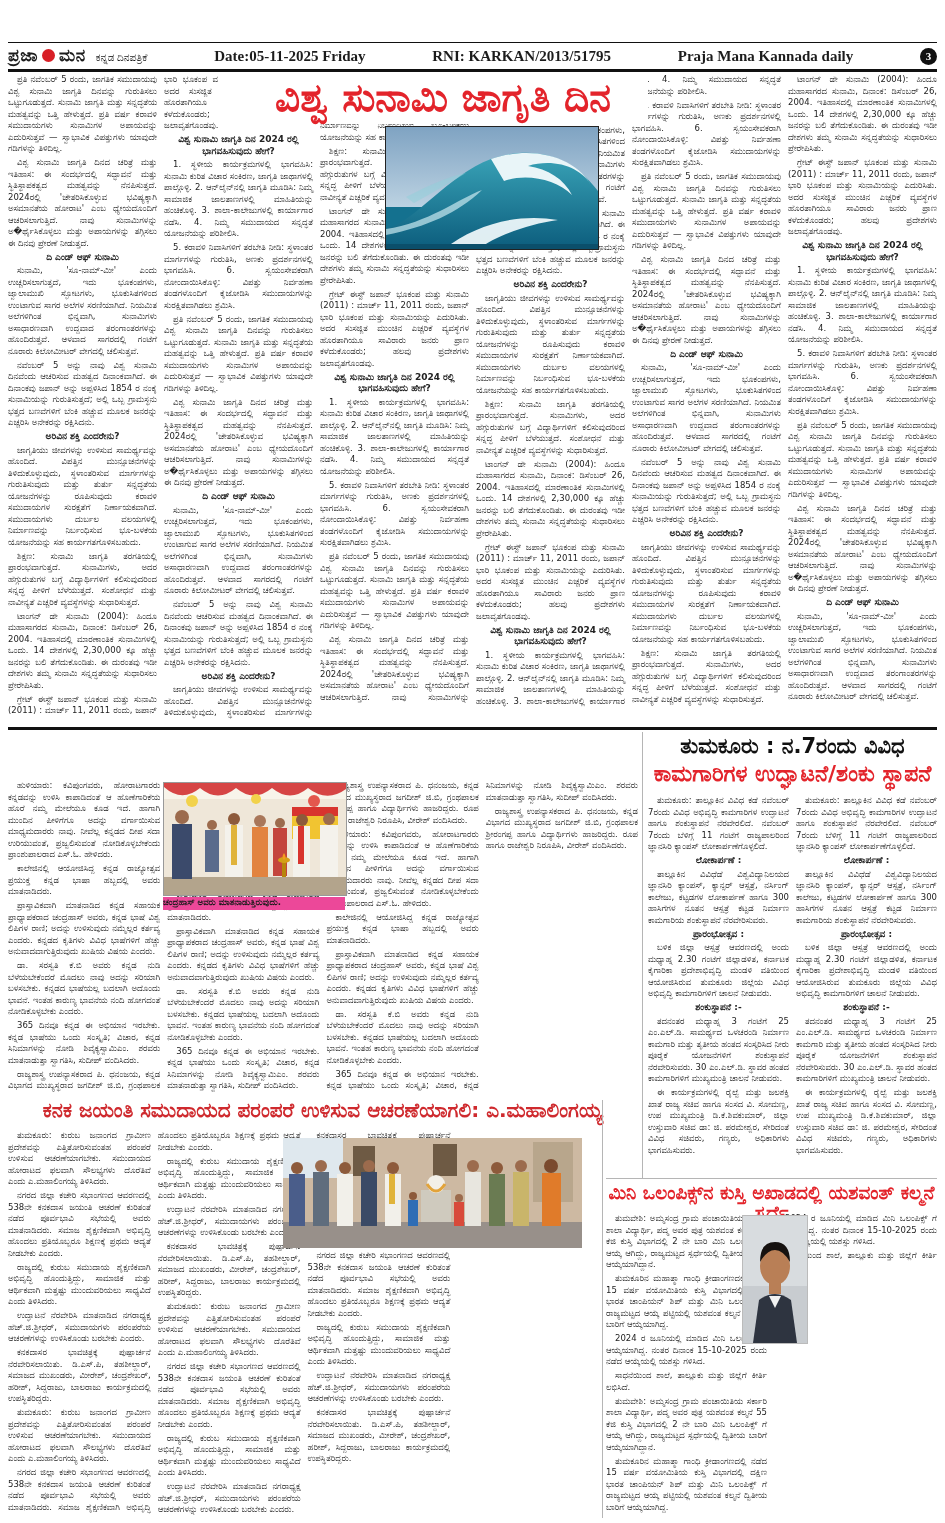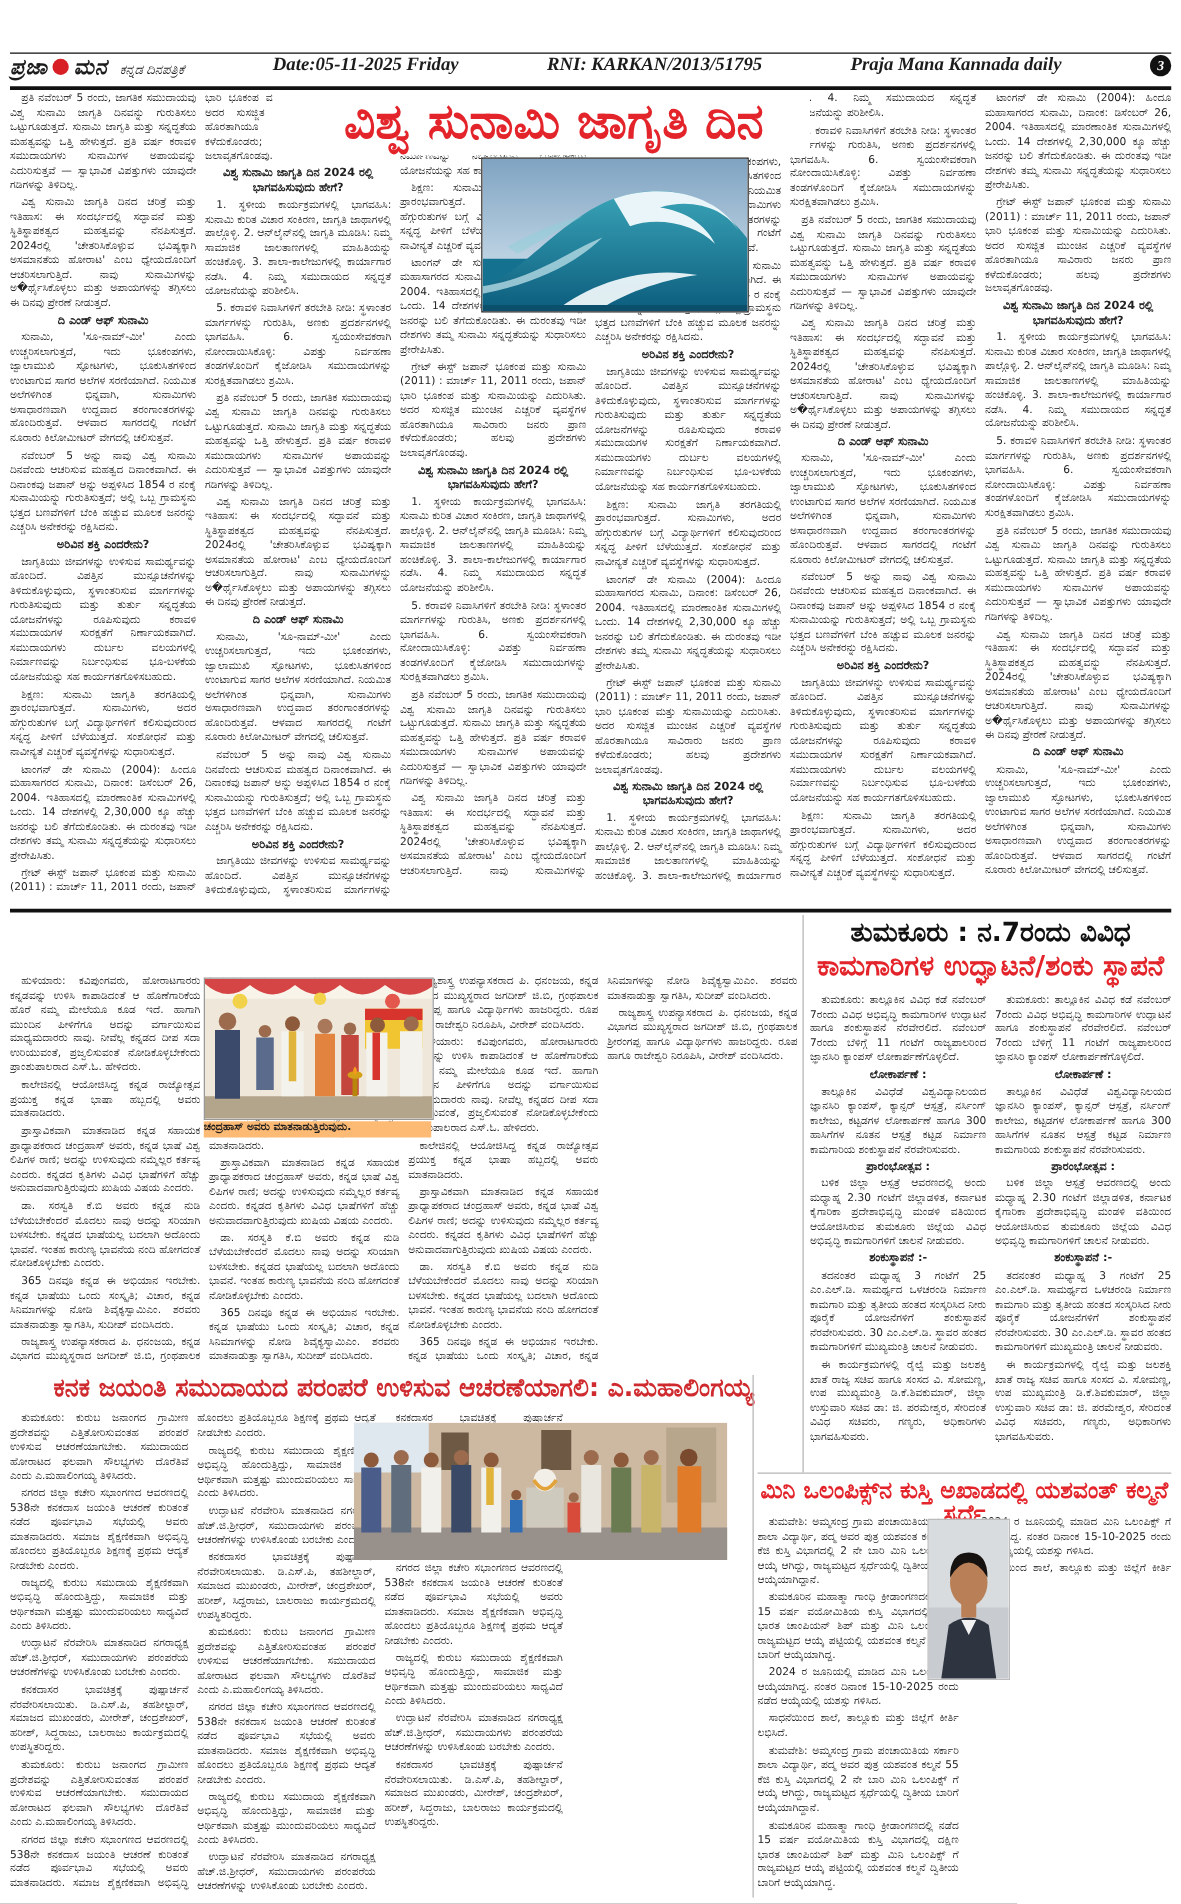--- a/index.html
+++ b/index.html
@@ -1,42 +1,42 @@
 <!DOCTYPE html>
 <html><head>
 <meta charset="utf-8">
 <style>
   html,body{margin:0;padding:0;background:#888;}
   #page{position:relative;width:945px;height:1523px;background:#ffffff;margin:0 auto;overflow:hidden;
         font-family:"DejaVu Sans",sans-serif;color:#1c1c1c;}
   .abs{position:absolute;}
   .rule{background:#111;}
   
-  #header{display:flex;justify-content:space-between;font-style:italic;}
+  #header{display:flex;align-items:center;justify-content:space-between;}
   .masthead{display:flex;align-items:baseline;gap:4px;font-family:"Liberation Serif",serif;}
   .masthead .kn{font-weight:bold;font-size:17px;letter-spacing:.5px;}
   .logo-dot{display:inline-block;width:13px;height:13px;border-radius:50%;background:#d81f26;
             position:relative;top:1px;}
   .tagline{font-size:10.5px;margin-left:6px;}
   .hdr-en{font-family:"Liberation Serif",serif;font-weight:bold;font-size:15px;}
   .pgnum{width:17px;height:17px;border-radius:50%;background:#111;color:#fff;font-size:11px;font-weight:bold;
          display:flex;align-items:center;justify-content:center;font-family:"Liberation Serif",serif;}
   
   .head-red{color:#e3242b;font-weight:bold;line-height:1.05;}
   .head-black{color:#111;font-weight:bold;line-height:1.05;}
   .center{text-align:center;}
   
   .body-cols{column-gap:7px;column-fill:auto;overflow:hidden;font-size:8.5px;line-height:11.5px;
              text-align:justify;color:#222;}
   .para{margin:0 0 2.5px 0;text-align:justify;text-indent:9px;}
   .subhead{font-weight:bold;text-align:center;text-indent:0;margin:2px 0 2px 0;font-size:9px;}
   .overlay{background:#fff;z-index:2;}
   .photo{z-index:2;overflow:hidden;}
   .photo svg{display:block;width:100%;height:100%;}
-  .caption{font-size:8.5px;font-weight:bold;line-height:10px;background:#fdba74;z-index:2;text-align:left;}
+  .caption{font-size:8.5px;font-weight:bold;line-height:10px;background:#ec4899;z-index:2;text-align:left;}
   .vrule{background:#b5b5b5;z-index:1;}
 </style>
 </head>
 <body>
 
 <div id="page">
 
   <div class="abs rule" style="left:8px;top:42px;width:929px;height:1px;"></div>
   <div class="abs rule" style="left:8px;top:69px;width:929px;height:3px;"></div>
 

